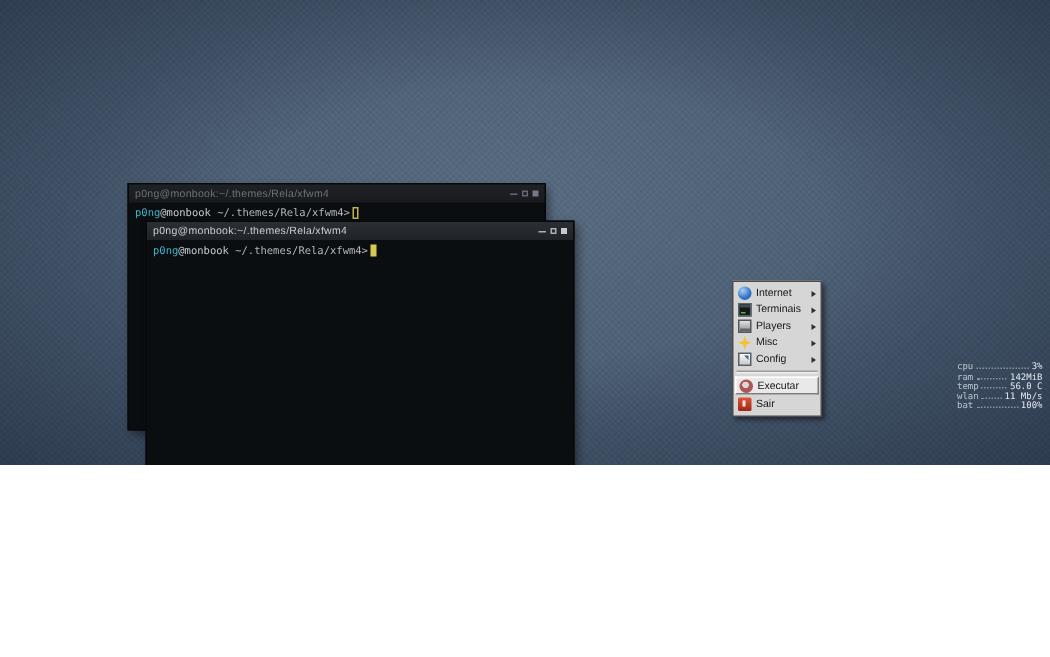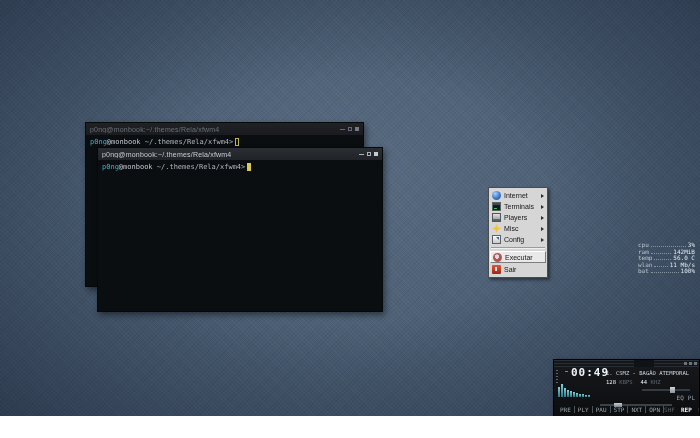--- a/index.html
+++ b/index.html
@@ -1,18 +1,18 @@
 <!DOCTYPE html>
 <html><head>
 <meta charset="utf-8">
 <style>
   * { margin:0; padding:0; box-sizing:border-box; }
   html,body { width:700px; height:438px; overflow:hidden; }
   .desktop {
-    position:relative; width:700px; height:416px; overflow:hidden;
+    position:relative; width:700px; height:310px; overflow:hidden;
     background-color:#4a5d73;
     background-image:
       radial-gradient(ellipse at 50% 48%, rgba(0,0,0,0) 40%, rgba(10,18,34,0.45) 100%),
       radial-gradient(ellipse at 50% 42%, rgba(210,225,240,0.10), rgba(0,0,0,0) 60%),
       repeating-linear-gradient(45deg, rgba(255,255,255,0.030) 0 1px, rgba(0,0,0,0) 1px 3px),
       repeating-linear-gradient(-45deg, rgba(0,0,0,0.050) 0 1px, rgba(0,0,0,0) 1px 3px);
     font-family:"Liberation Sans", sans-serif;
   }
 
   

